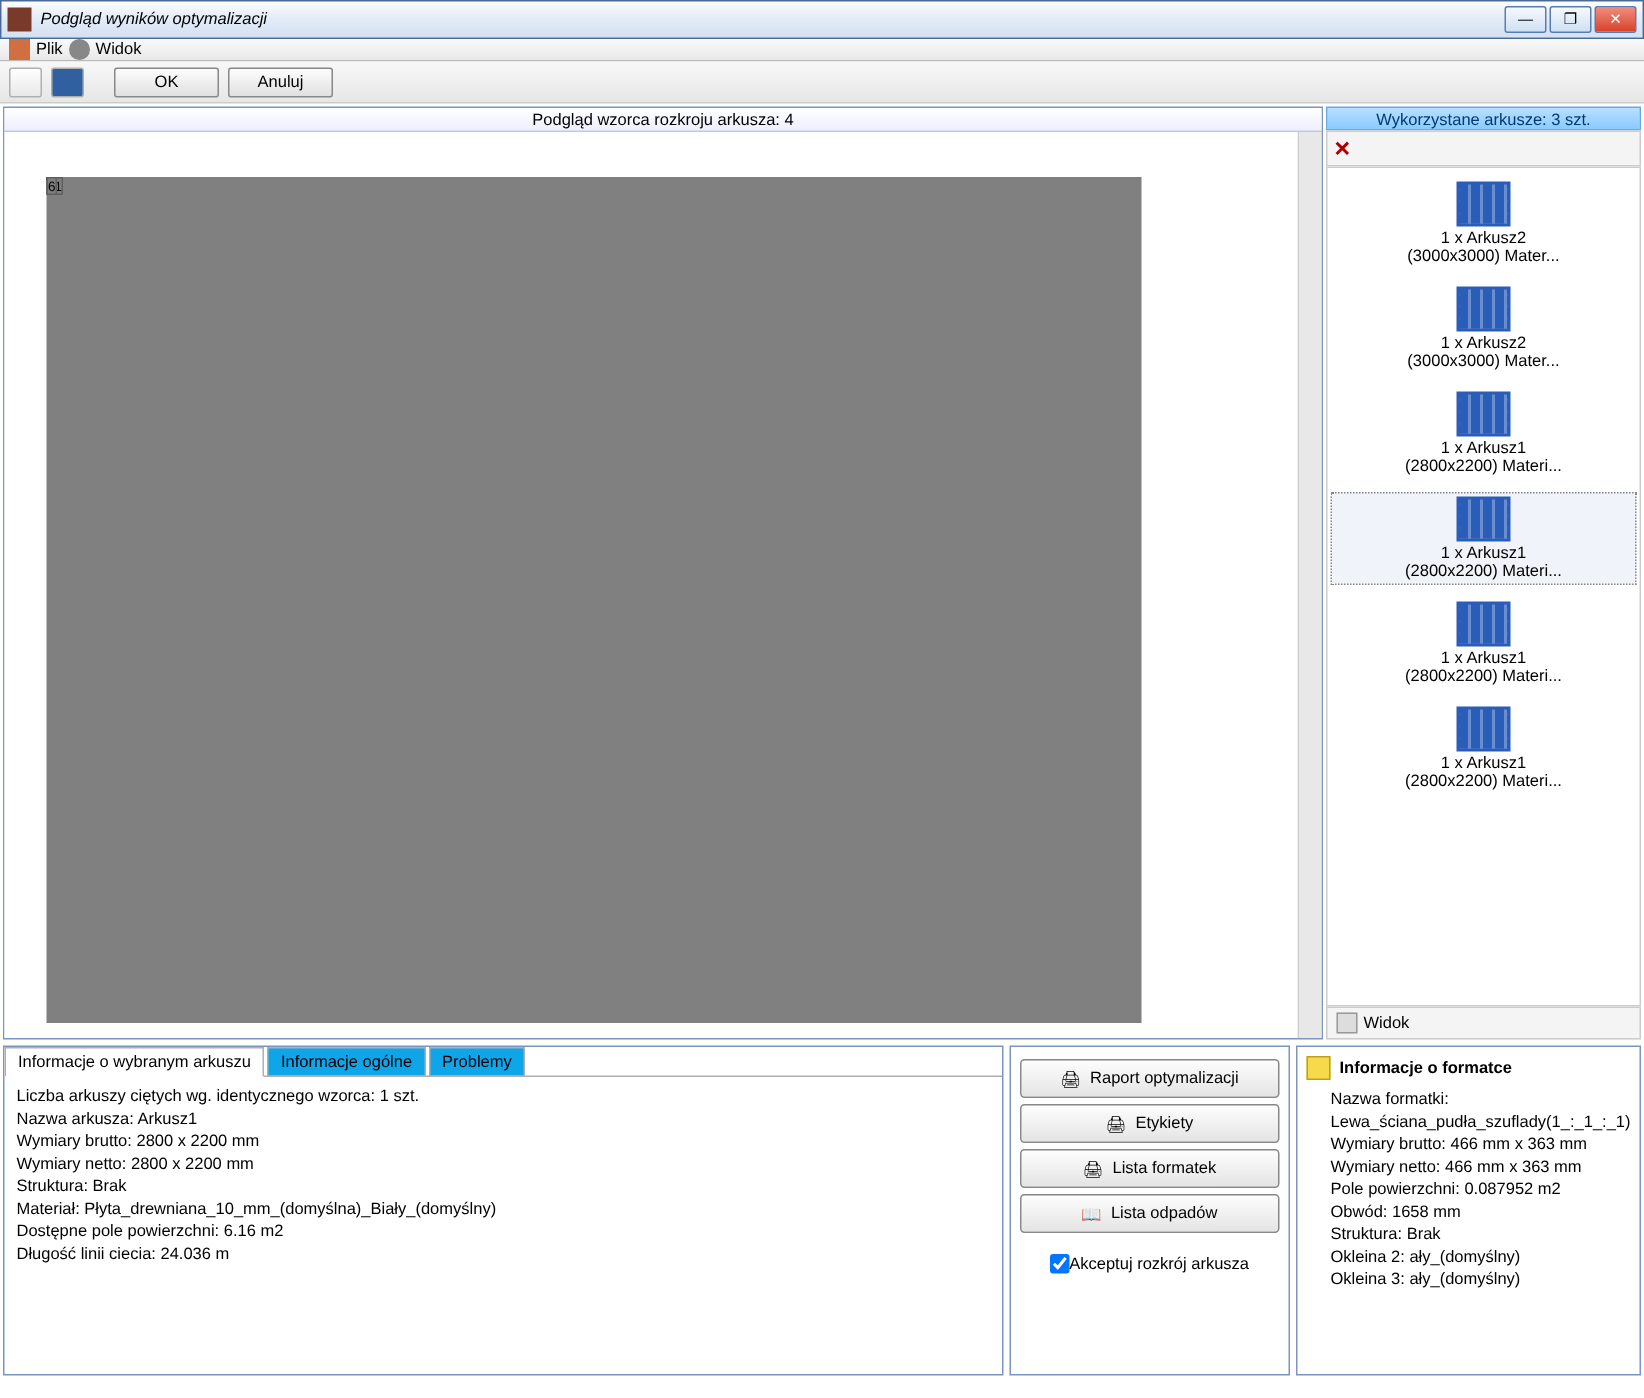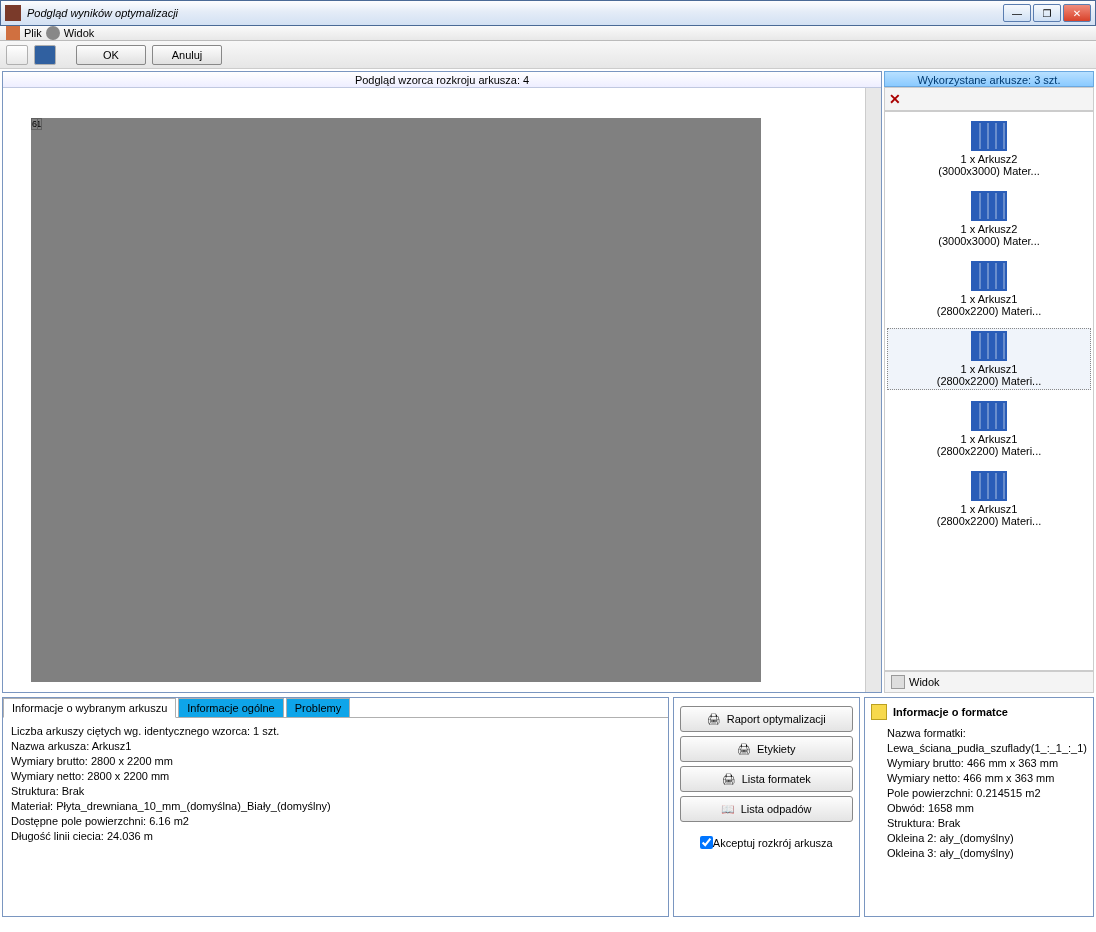--- a/index.html
+++ b/index.html
@@ -293,20 +293,20 @@
   <div class="panel panel-format">
     <div class="fmt-title">
       <span class="yicon"></span>
       <span>Informacje o formatce</span>
     </div>
     <div id="fmt-body" style="line-height:15px;margin-left:16px;">
         <div>Nazwa formatki:</div>
         <div>Lewa_ściana_pudła_szuflady(1_:_1_:_1)</div>
         <div>Wymiary brutto: 466 mm x 363 mm</div>
         <div>Wymiary netto: 466 mm x 363 mm</div>
-        <div>Pole powierzchni: 0.214515 m2</div>
+        <div>Pole powierzchni: 0.087952 m2</div>
         <div>Obwód: 1658 mm</div>
         <div>Struktura: Brak</div>
         <div>Okleina 2: ały_(domyślny)</div>
         <div>Okleina 3: ały_(domyślny)</div>
       </div>
   </div>
 </div>
 
 </body></html>

